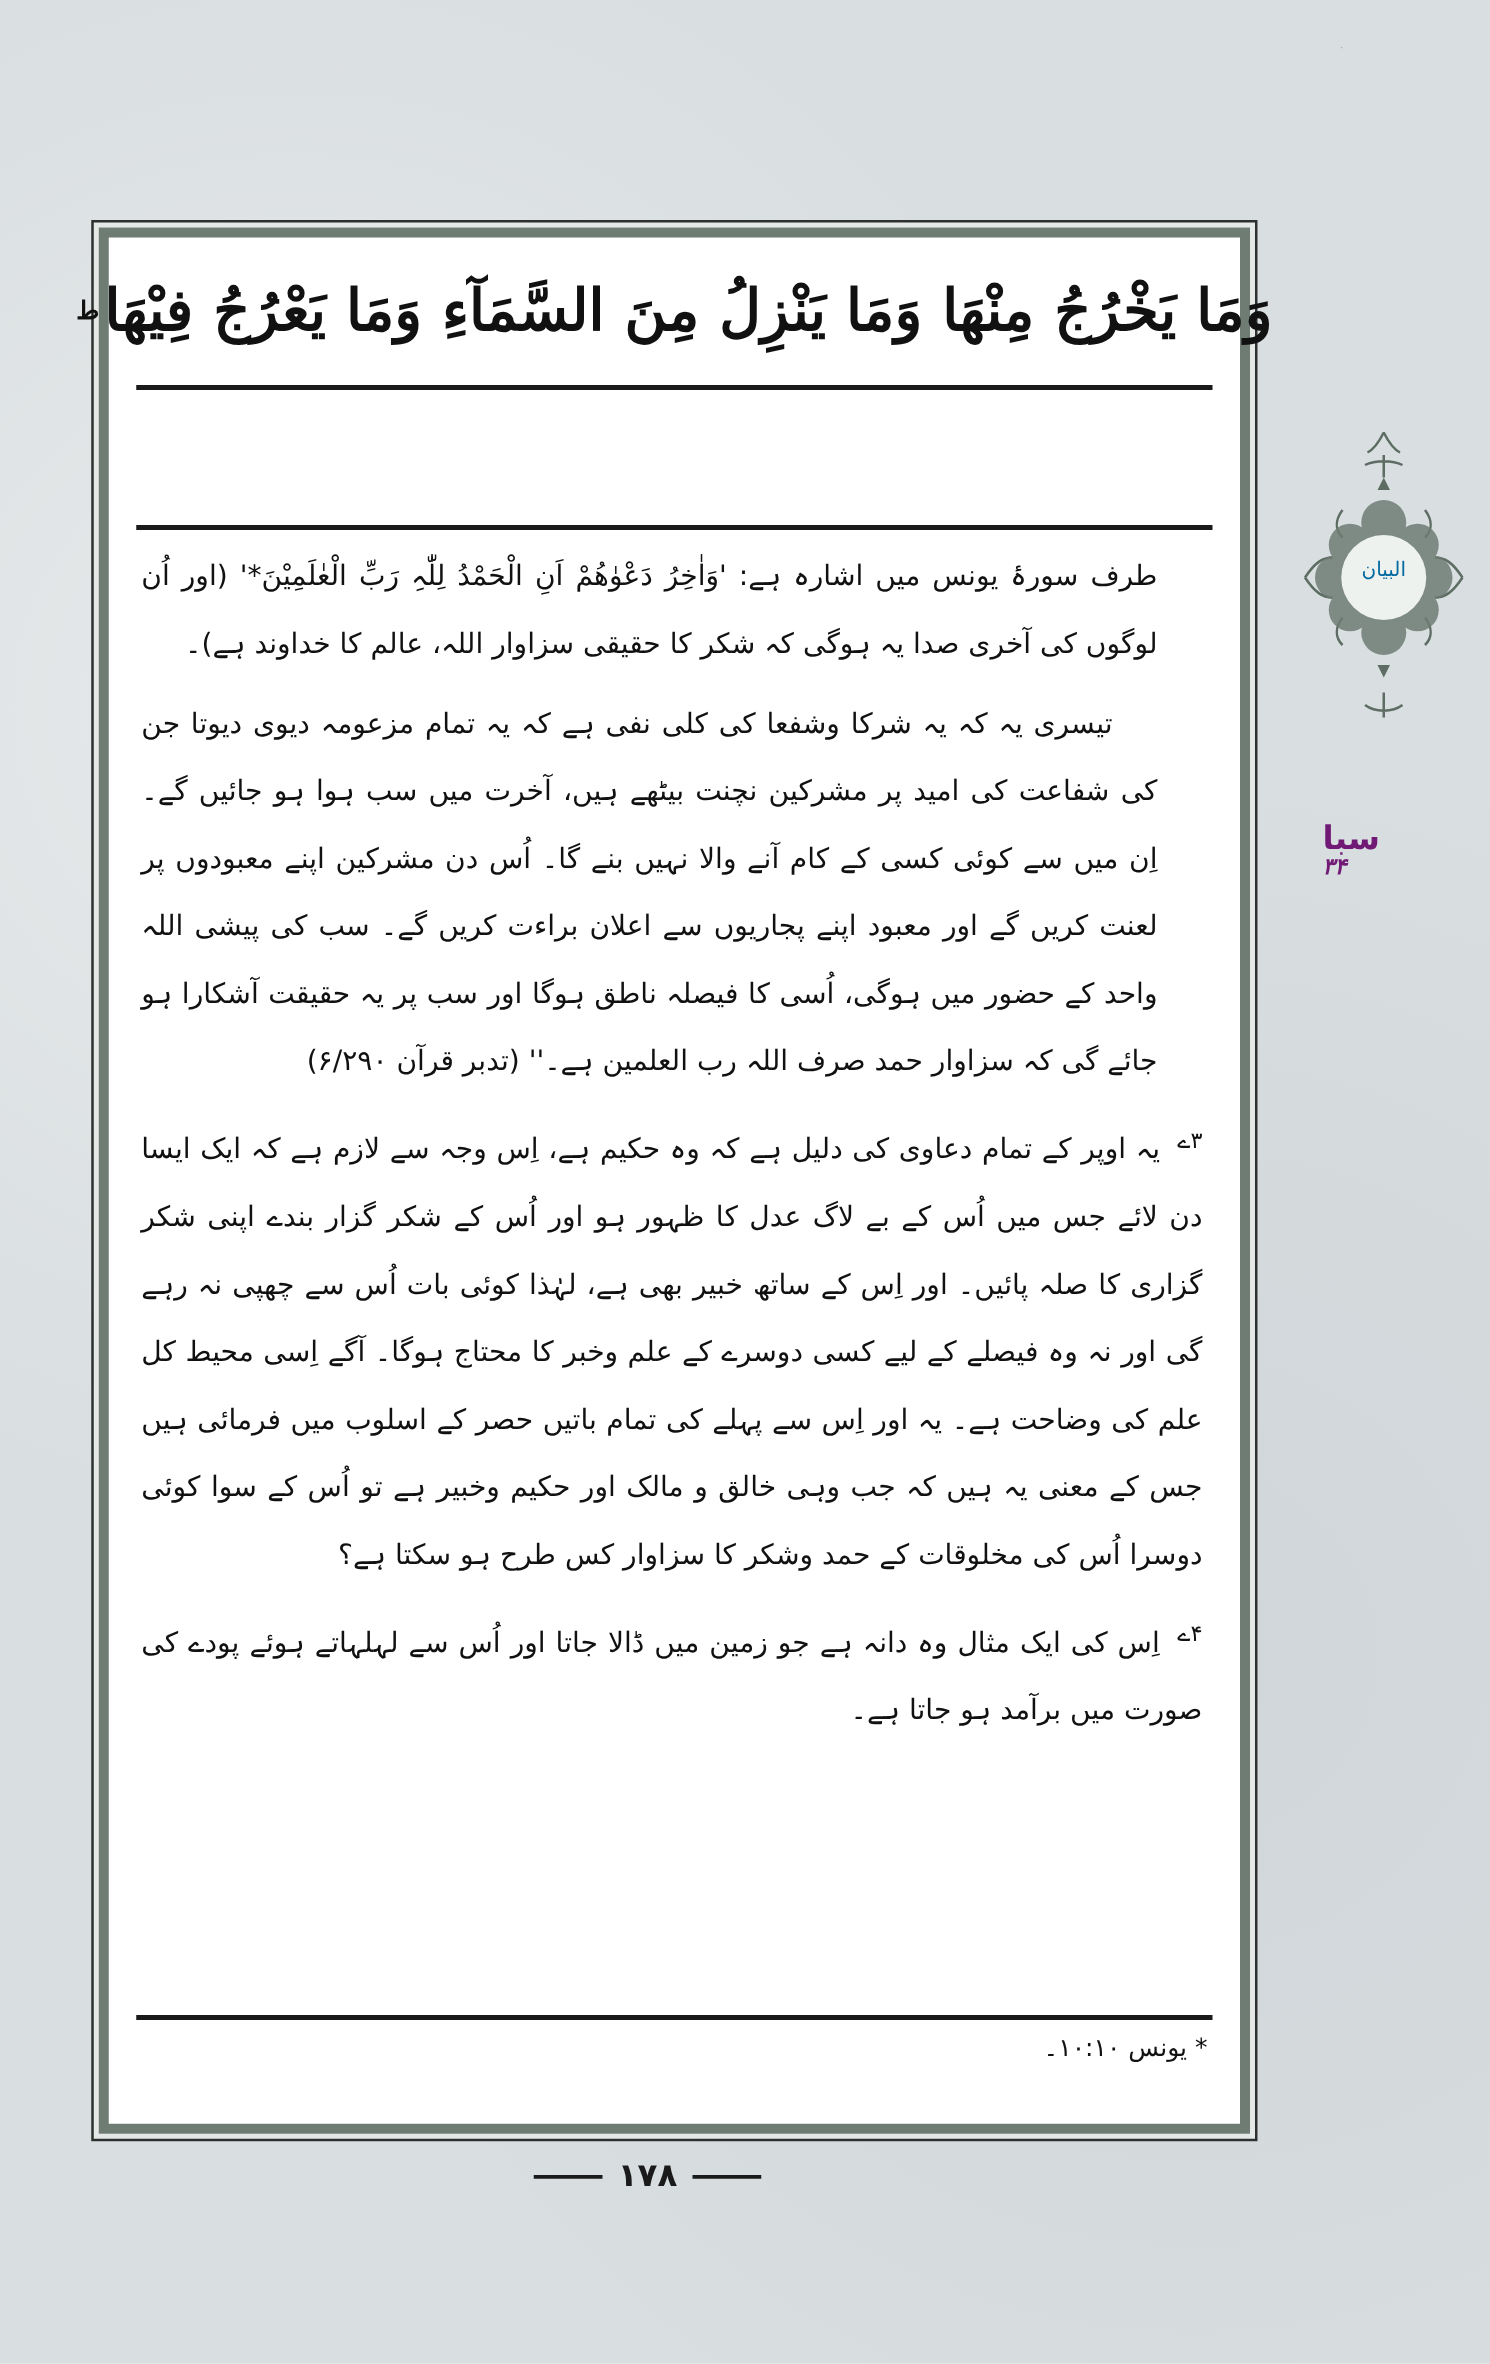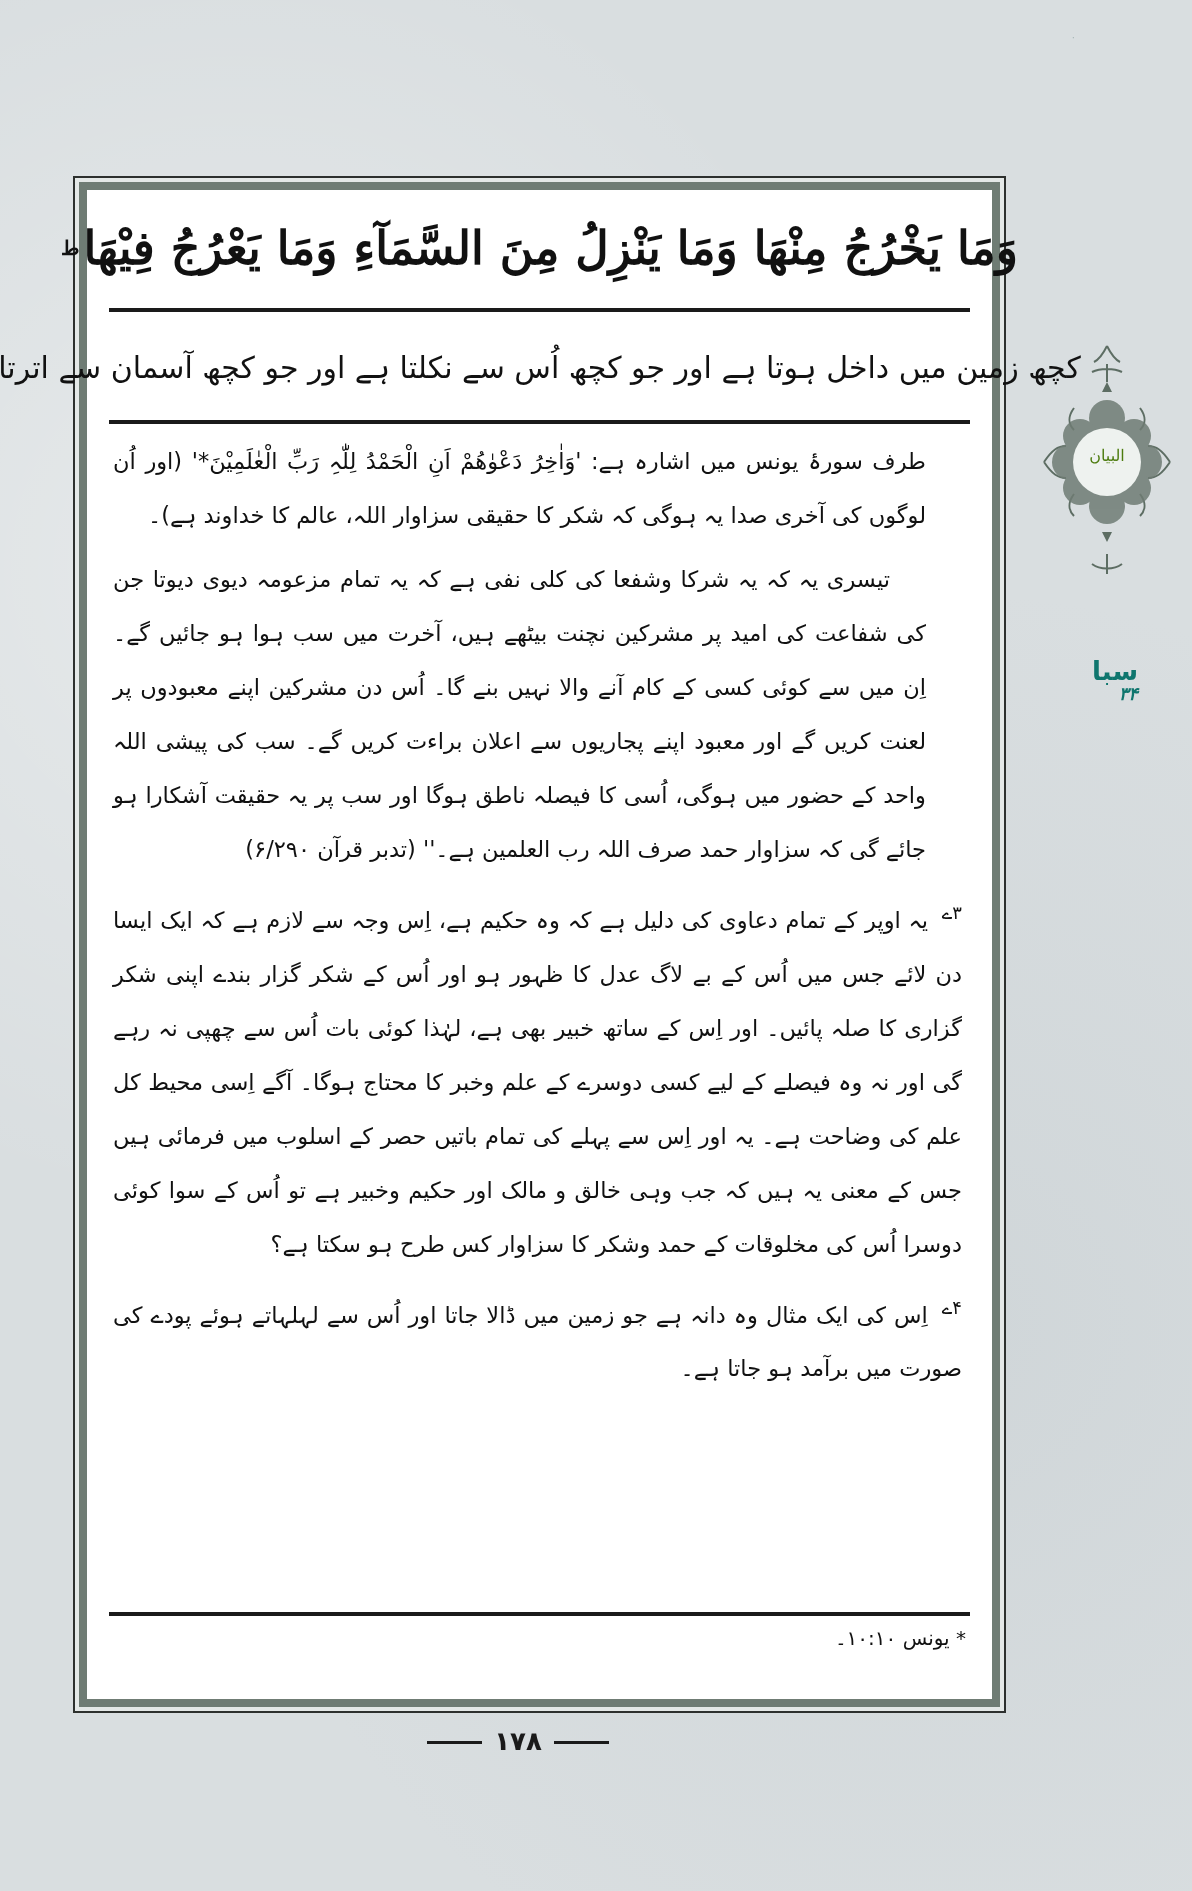--- a/index.html
+++ b/index.html
@@ -140,30 +140,30 @@
       height: 240px;
     }
     .ornament-label {
       position: absolute;
       left: 0;
       top: 104px;
       width: 100%;
       text-align: center;
       font-family: "DejaVu Serif", serif;
       font-size: 16px;
-      color: #4d7c0f;
+      color: #0369a1;
     }
     .surah-marker {
       position: absolute;
       left: 1058px;
       top: 658px;
       width: 80px;
-      text-align: right;
-      font-family: "DejaVu Sans", sans-serif;
-      color: #0f766e;
+      text-align: left;
+      font-family: "DejaVu Sans", sans-serif;
+      color: #701a75;
       line-height: 1.05;
     }
     .surah-marker .name {
       font-size: 26px;
       font-weight: bold;
       display: block;
     }
     .surah-marker .num {
       font-size: 18px;
       font-weight: bold;
@@ -186,23 +186,20 @@
 <div class="page-frame">
   <div class="inner-frame">
 
     <div class="verse-header">
       <span>وَمَا يَخْرُجُ مِنْهَا وَمَا يَنْزِلُ مِنَ السَّمَآءِ وَمَا يَعْرُجُ فِيْهَا</span>
       <span class="stop-mark">ط</span>
     </div>
 
     <div class="rule r1"></div>
 
-    <div class="translation">
-      <span>کچھ زمین میں داخل ہوتا ہے اور جو کچھ اُس سے نکلتا ہے اور جو کچھ آسمان سے اترتا</span>
-    </div>
 
     <div class="rule r2"></div>
 
     <div class="body-text">
       <p class="quote-block">
         <span>طرف سورۂ یونس میں اشارہ ہے: 'وَاٰخِرُ دَعْوٰھُمْ اَنِ الْحَمْدُ لِلّٰہِ رَبِّ الْعٰلَمِیْنَ*' (اور اُن لوگوں کی آخری صدا یہ ہوگی کہ شکر کا حقیقی سزاوار اللہ، عالم کا خداوند ہے)۔</span>
       </p>
       <p class="quote-block indent">
         <span>تیسری یہ کہ یہ شرکا وشفعا کی کلی نفی ہے کہ یہ تمام مزعومہ دیوی دیوتا جن کی شفاعت کی امید پر مشرکین نچنت بیٹھے ہیں، آخرت میں سب ہوا ہو جائیں گے۔ اِن میں سے کوئی کسی کے کام آنے والا نہیں بنے گا۔ اُس دن مشرکین اپنے معبودوں پر لعنت کریں گے اور معبود اپنے پجاریوں سے اعلان براءت کریں گے۔ سب کی پیشی اللہ واحد کے حضور میں ہوگی، اُسی کا فیصلہ ناطق ہوگا اور سب پر یہ حقیقت آشکارا ہو جائے گی کہ سزاوار حمد صرف اللہ رب العلمین ہے۔'' (تدبر قرآن ۶/۲۹۰)</span>
       </p>

